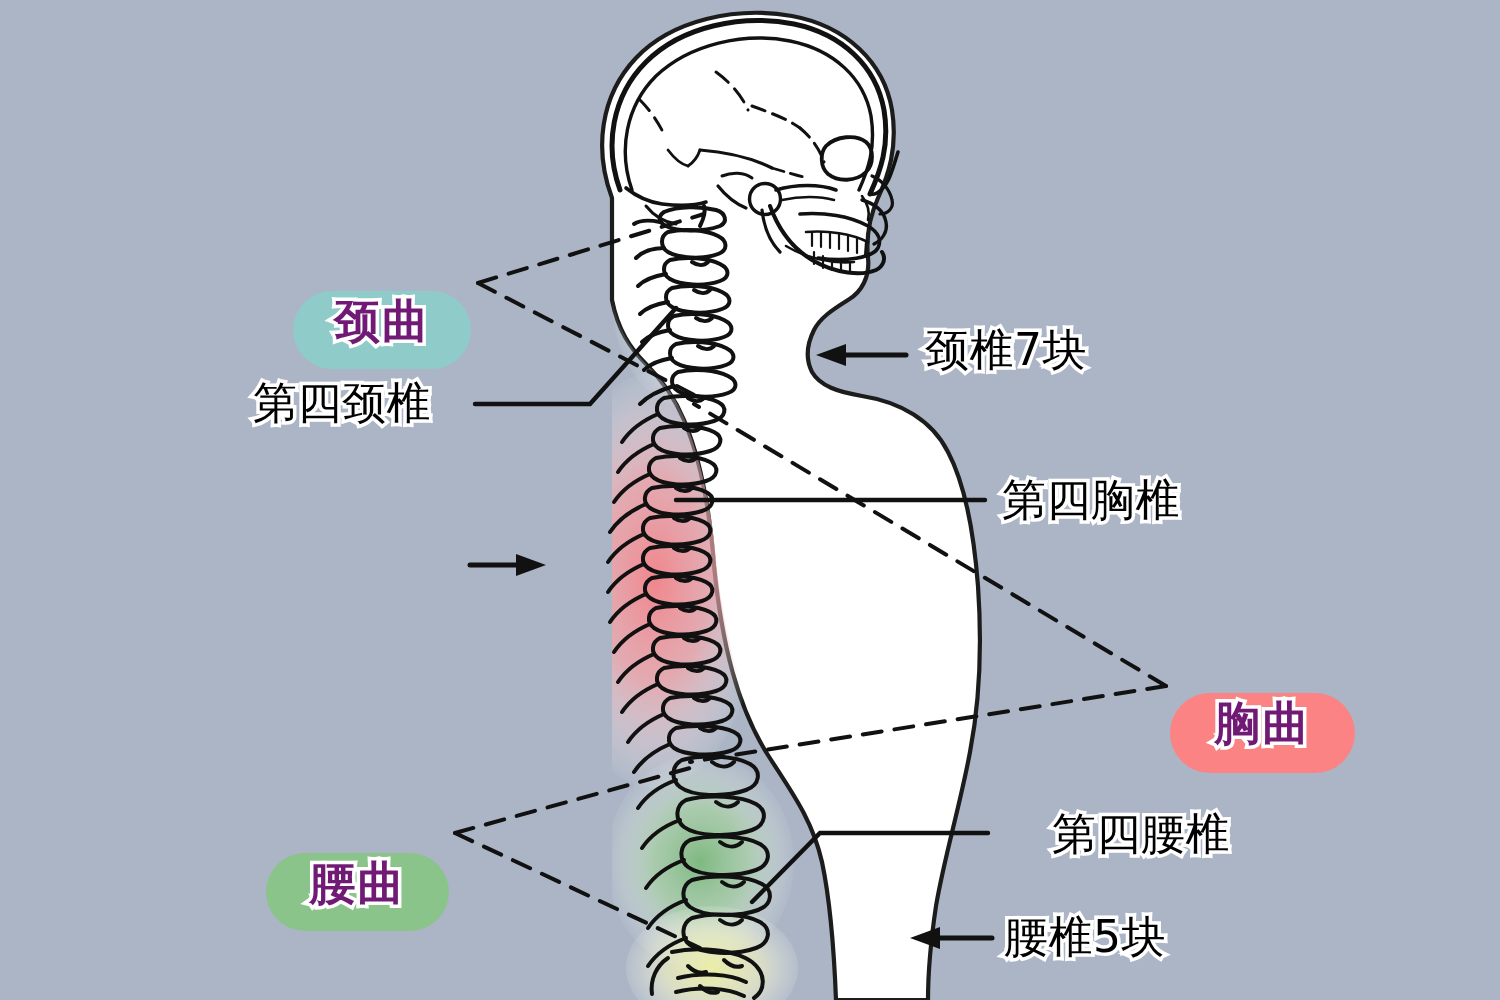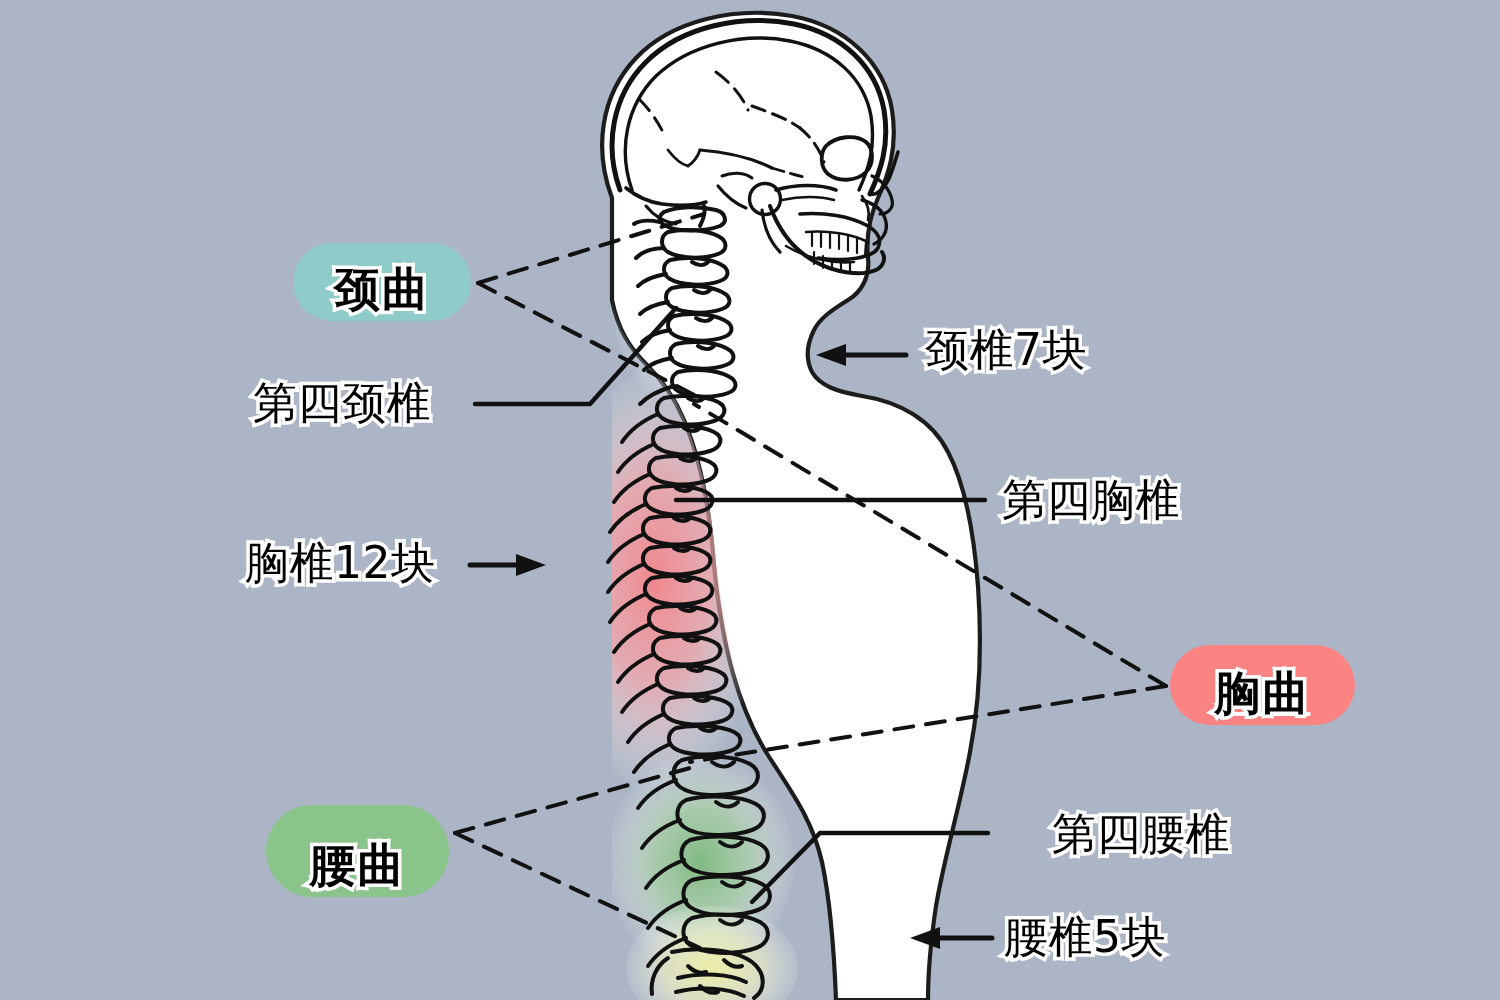--- a/index.html
+++ b/index.html
@@ -33,29 +33,30 @@
     line-height: 1;
     letter-spacing: 0.5px;
     -webkit-text-stroke: 7px #ffffff;
     paint-order: stroke fill;
     text-shadow:
        0 0 0 #fff;
   }
   .pill {
     position: absolute;
     display: flex;
-    align-items: flex-end;
+    align-items: flex-start;
     justify-content: center;
     border-radius: 999px;
     font-size: 46px;
     font-weight: 600;
-    color: #000000;
+    color: #701a75;
     -webkit-text-stroke: 7px #ffffff;
     paint-order: stroke fill;
     letter-spacing: 2px;
+    margin-top: 48px;
   }
 </style>
 </head>
 <body>
 
 <div id="stage">
 
   <svg id="artwork" viewBox="0 0 1500 1000" aria-hidden="true">
     <defs>
       <radialGradient id="gCerv" cx="50%" cy="50%" r="52%">
@@ -361,33 +362,32 @@
         <path d="M992,938 L926,938"></path>
         <path d="M910,938 L940,927 L940,949 Z" fill="#111" stroke="none"></path>
       </g>
     </g>
   </svg>
 
   <div class="pill" style="left:293px; top:243px; width:178px; height:78px; background:#8fcbc9;">
     <span>颈曲</span>
   </div>
 
-  <div class="pill" style="left:1170px; top:645px; width:185px; height:80px; background:#fc8383;text-decoration:underline;">
+  <div class="pill" style="left:1170px; top:645px; width:185px; height:80px; background:#fc8383;">
     <span>胸曲</span>
   </div>
 
-  <div class="pill" style="left:266px; top:805px; width:183px; height:92px; background:#8bc48a;">
+  <div class="pill" style="left:266px; top:805px; width:183px; height:78px; background:#8bc48a;">
     <span>腰曲</span>
   </div>
 
   <div class="lbl" style="left:925px; top:328px;">颈椎7块</div>
 
   <div class="lbl" style="left:1002px; top:478px;">第四胸椎</div>
 
   <div class="lbl" style="left:253px; top:381px;">第四颈椎</div>
 
-  <div class="lbl" style="left:245px; top:541px;">胸椎12块</div>
 
   <div class="lbl" style="left:1004px; top:812px;margin-left:48px;">第四腰椎</div>
 
   <div class="lbl" style="left:1004px; top:915px;">腰椎5块</div>
 
 </div>
 
 </body></html>

